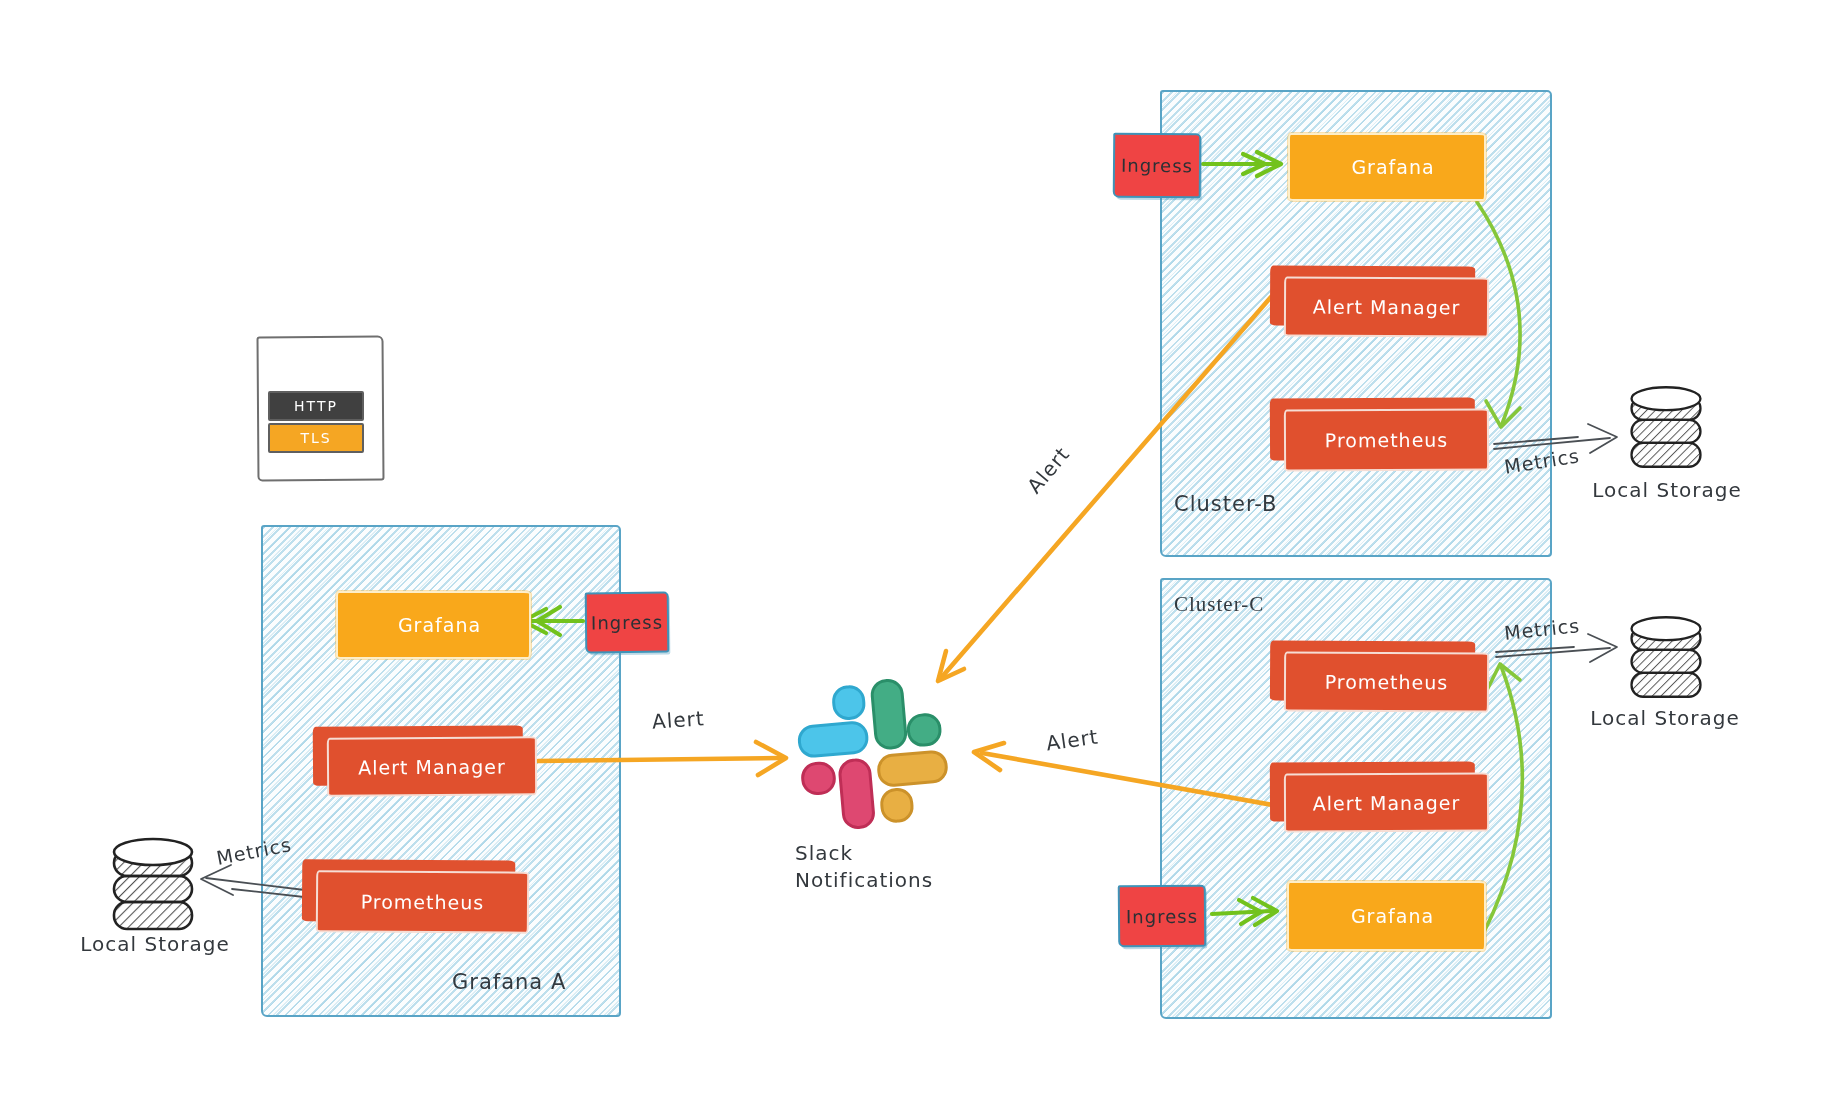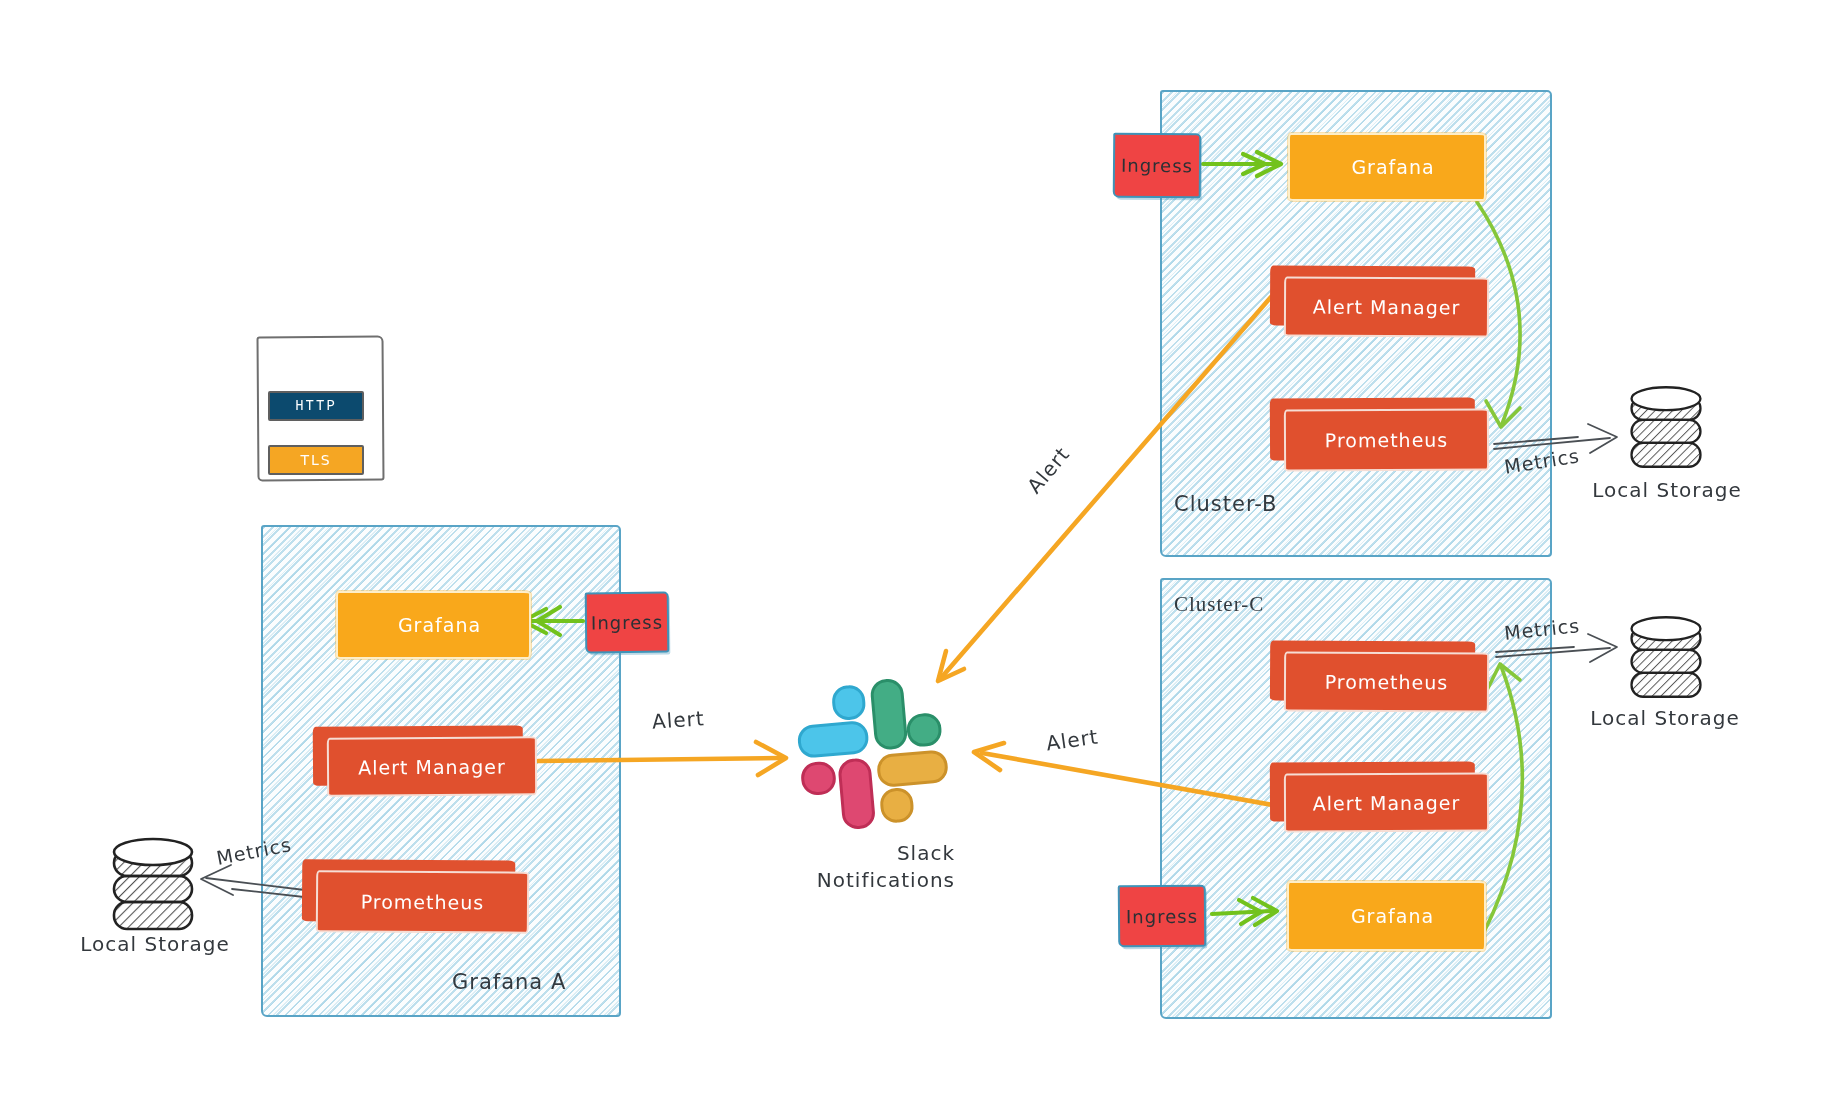--- a/index.html
+++ b/index.html
@@ -47,26 +47,26 @@
   .legend-box{
     position:absolute;background:#fff;border:2px solid #6f6f6f;z-index:5;
     border-radius:3px 6px 3px 5px;transform:rotate(-.4deg);
   }
   .legend-title{position:absolute;font-size:21px;color:#2d2d2d;letter-spacing:1px;}
   .swatch{
     position:absolute;display:flex;align-items:center;justify-content:center;
     color:#fff;font-size:14px;letter-spacing:2px;border:2px solid #5f5f5f;
     border-radius:2px;z-index:6;
   }
-  .swatch-http{background:#0c4a6e;font-family:Liberation Mono, monospace;}
+  .swatch-http{background:#404040;}
   .swatch-tls{background:#f5a623;}
   
   .hand-label{position:absolute;font-size:19px;color:#33383d;letter-spacing:1px;white-space:nowrap;z-index:8;}
   .storage-label{position:absolute;font-size:20px;color:#33383d;letter-spacing:1px;text-align:center;z-index:8;}
-  .slack-caption{position:absolute;font-size:20px;color:#33383d;letter-spacing:1px;text-align:right;line-height:1.35;z-index:8;}
+  .slack-caption{position:absolute;font-size:20px;color:#33383d;letter-spacing:1px;text-align:left;line-height:1.35;z-index:8;}
   .icon-wrap{position:absolute;z-index:6;}
   svg.overlay{position:absolute;left:0;top:0;z-index:4;pointer-events:none;}
 </style>
 </head>
 <body>
 
 <div class="stage">
 
   <div class="cluster" style="left:261px;top:525px;width:356px;height:488px;"></div>
   <div class="cluster" style="left:1160px;top:90px;width:388px;height:463px;"></div>
@@ -140,21 +140,21 @@
         <path d="M1588 634 L1617 647 L1590 662"></path>
       </g>
     </g>
   </svg>
 
   <div class="legend-box" style="left:257px;top:336px;width:123px;height:141px;"></div>
   <div class="legend-title" style="left:271px;top:344px;">Legend</div>
   <div class="swatch swatch-http" style="left:268px;top:391px;width:92px;height:26px;">
     <span>HTTP</span>
   </div>
-  <div class="swatch swatch-tls" style="left:268px;top:445px;width:92px;height:26px;">
+  <div class="swatch swatch-tls" style="left:268px;top:423px;width:92px;height:26px;">
     <span>TLS</span>
   </div>
 
   <div class="node node-orange" style="left:336px;top:591px;width:179px;height:64px;">
     <span>Grafana</span>
   </div>
   <div class="node node-red node-stack" style="left:327px;top:737px;width:206px;height:55px;transform:rotate(-.4deg);">
     <span>Alert Manager</span>
   </div>
   <div class="node node-red node-stack" style="left:316px;top:871px;width:209px;height:58px;transform:rotate(.4deg);">

